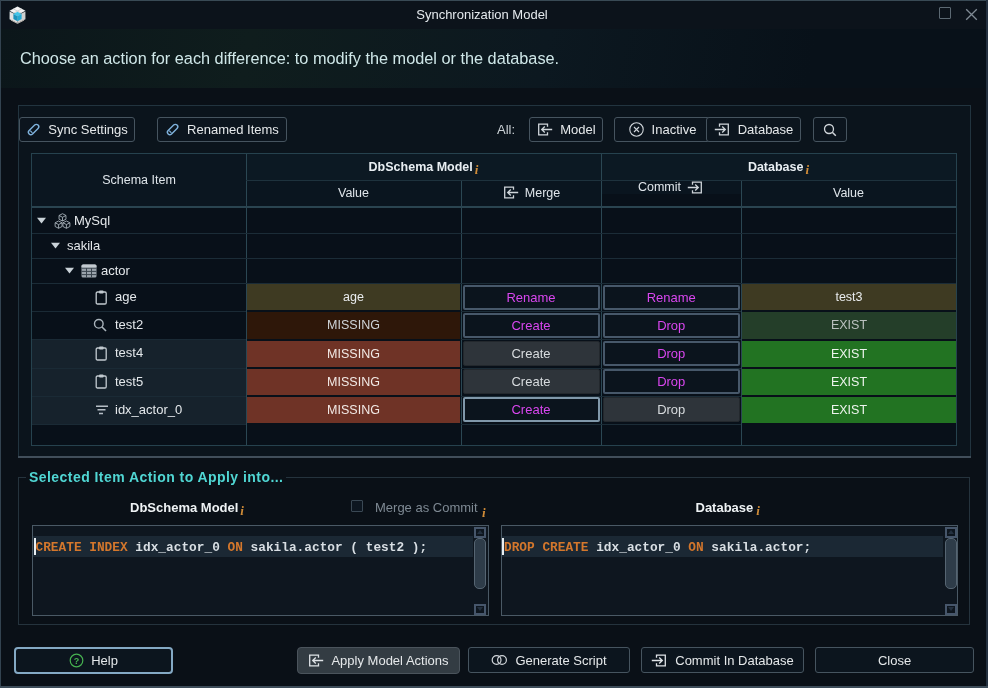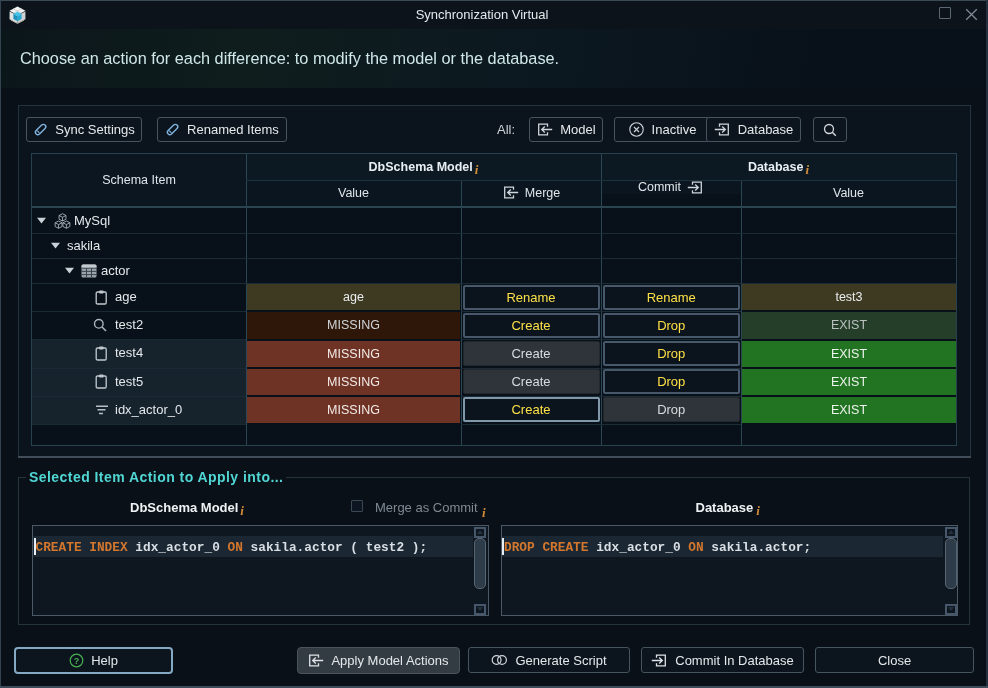--- a/index.html
+++ b/index.html
@@ -24,21 +24,21 @@
 
 .btn{display:flex;align-items:center;justify-content:center;gap:7px;
  background:#0c151e;border:1.5px solid #46545f;border-radius:3px;
  color:#e5e8ea;font-size:13px;box-sizing:border-box;}
 
 #table{left:31px;top:153px;width:926px;height:292.5px;background:#081019;
  border:1px solid #26424e;box-sizing:border-box;}
 .hdr{color:#dfe5ea;font-size:12.5px;display:flex;align-items:center;justify-content:center;}
 .vline{width:1px;background:#2b4753;top:0;height:296px;}
 .cellc{display:flex;align-items:center;justify-content:center;font-size:12.5px;color:#e9ecee;}
-.gbtn{display:flex;align-items:center;justify-content:center;font-size:13px;color:#fde047;
+.gbtn{display:flex;align-items:center;justify-content:center;font-size:13px;color:#d946ef;
  background:#0b141d;border:2px solid #47586a;border-radius:2px;box-sizing:border-box;}
 .gbtn.sel{background:#2e343a;border:1px solid #23282d;color:#d7dbde;}
 .treelbl{font-size:13px;color:#e4e8eb;line-height:26.4px;}
 
 .fsb{background:#25333d;}
 #fstitle{left:29px;top:469px;font-size:14px;font-weight:bold;color:#50d6d3;letter-spacing:0.45px;}
 .blabel{font-size:13px;font-weight:bold;color:#eef2f4;}
 .info-i{font-family:"Liberation Serif",serif;font-style:italic;font-weight:bold;color:#d08c38;display:inline-block;transform:translateY(2.5px);}
 
 .editor{background:#0e161f;border:1px solid #4a5965;box-sizing:border-box;}
@@ -51,21 +51,21 @@
 .ar.dn{border-top:4px solid #243140;}
 .thumb{width:11.5px;border-radius:5px;background:#2e3c49;border:1px solid #566572;box-sizing:border-box;}
 </style>
 </head>
 <body>
 <div class="abs" id="titlebar"></div>
 <div class="abs" id="band"></div>
 <div class="abs" id="subtitle">Choose an action for each difference: to modify the model or the database.</div>
 <div class="abs" id="panel"></div>
 <div class="abs" style="left:18px;top:456px;width:953px;height:2px;background:#414e5a;"></div>
-<div class="abs" id="title">Synchronization Virtual</div>
+<div class="abs" id="title">Synchronization Model</div>
 
 <div class="abs" id="b-top"></div>
 <div class="abs" id="b-left"></div>
 <div class="abs" id="b-right"></div>
 <div class="abs" id="b-bot"></div>
 
 <svg class="abs" id="logo" style="left:8px;top:5px;" width="19" height="20" viewBox="0 0 19 20">
  <polygon points="9.5,1 18,5.5 18,14.5 9.5,19 1,14.5 1,5.5" fill="#16222b"></polygon>
  <polygon points="9.5,1.6 17.4,5.8 9.5,10 1.6,5.8" fill="#f4f4f4"></polygon>
  <polygon points="1.6,6.5 9.5,10.4 9.5,18.2 1.6,14.3" fill="#e2e2e2"></polygon>
@@ -74,21 +74,21 @@
  <polygon points="9.5,6.8 13.6,9 9.5,11.2 5.4,9" fill="#41c4e8"></polygon>
  <polygon points="5.4,9 9.5,11.2 9.5,16.2 5.4,14" fill="#1b93bd"></polygon>
  <polygon points="9.5,11.2 13.6,9 13.6,14 9.5,16.2" fill="#24a9d4"></polygon>
  <path d="M3 15.1 L9.5 18.4 L16 15.1" stroke="#b9b3ad" stroke-width="1" fill="none"></path>
 </svg>
 <div class="abs" style="left:939px;top:7px;width:12px;height:12px;border:1.5px solid #5c6973;border-radius:1px;box-sizing:border-box;"></div>
 <svg class="abs" style="left:965px;top:8px;" width="13" height="13" viewBox="0 0 13 13">
  <path d="M1.2 1.2 L11.8 11.8 M11.8 1.2 L1.2 11.8" stroke="#7f8a94" stroke-width="1.3"></path>
   </svg>
 
-<div class="abs btn" id="bt-sync" style="left:26px;top:117px;width:116px;height:25px;"><svg width="15" height="15" viewBox="0 0 15 15">
+<div class="abs btn" id="bt-sync" style="left:19px;top:117px;width:116px;height:25px;"><svg width="15" height="15" viewBox="0 0 15 15">
       <rect x="5.2" y="1.2" width="4.8" height="12.6" rx="2.4" transform="rotate(45 7.6 7.5)" fill="none" stroke="#7fb2dc" stroke-width="1.4"></rect>
       <path d="M4.2 8.6 L6.4 10.8" stroke="#7fb2dc" stroke-width="1.2"></path>
     </svg>Sync Settings</div>
 <div class="abs btn" id="bt-ren" style="left:157px;top:117px;width:130px;height:25px;"><svg width="15" height="15" viewBox="0 0 15 15">
       <rect x="5.2" y="1.2" width="4.8" height="12.6" rx="2.4" transform="rotate(45 7.6 7.5)" fill="none" stroke="#7fb2dc" stroke-width="1.4"></rect>
       <path d="M4.2 8.6 L6.4 10.8" stroke="#7fb2dc" stroke-width="1.2"></path>
     </svg>Renamed Items</div>
 <div class="abs" style="left:497px;top:117px;height:25px;line-height:25px;font-size:13px;color:#ccd2d6;">All:</div>
 <div class="abs btn" id="bt-model" style="left:529px;top:117px;width:74px;height:25px;"><svg width="17" height="15" viewBox="0 0 17 15">
       <path d="M11.5 4.7 V2.2 H2.7 V12.8 H11.5 V10.3 M16.2 7.5 H5.9 M8.8 4.5 L5.7 7.5 L8.8 10.5" fill="none" stroke="#cfd5da" stroke-width="1.3"></path>

